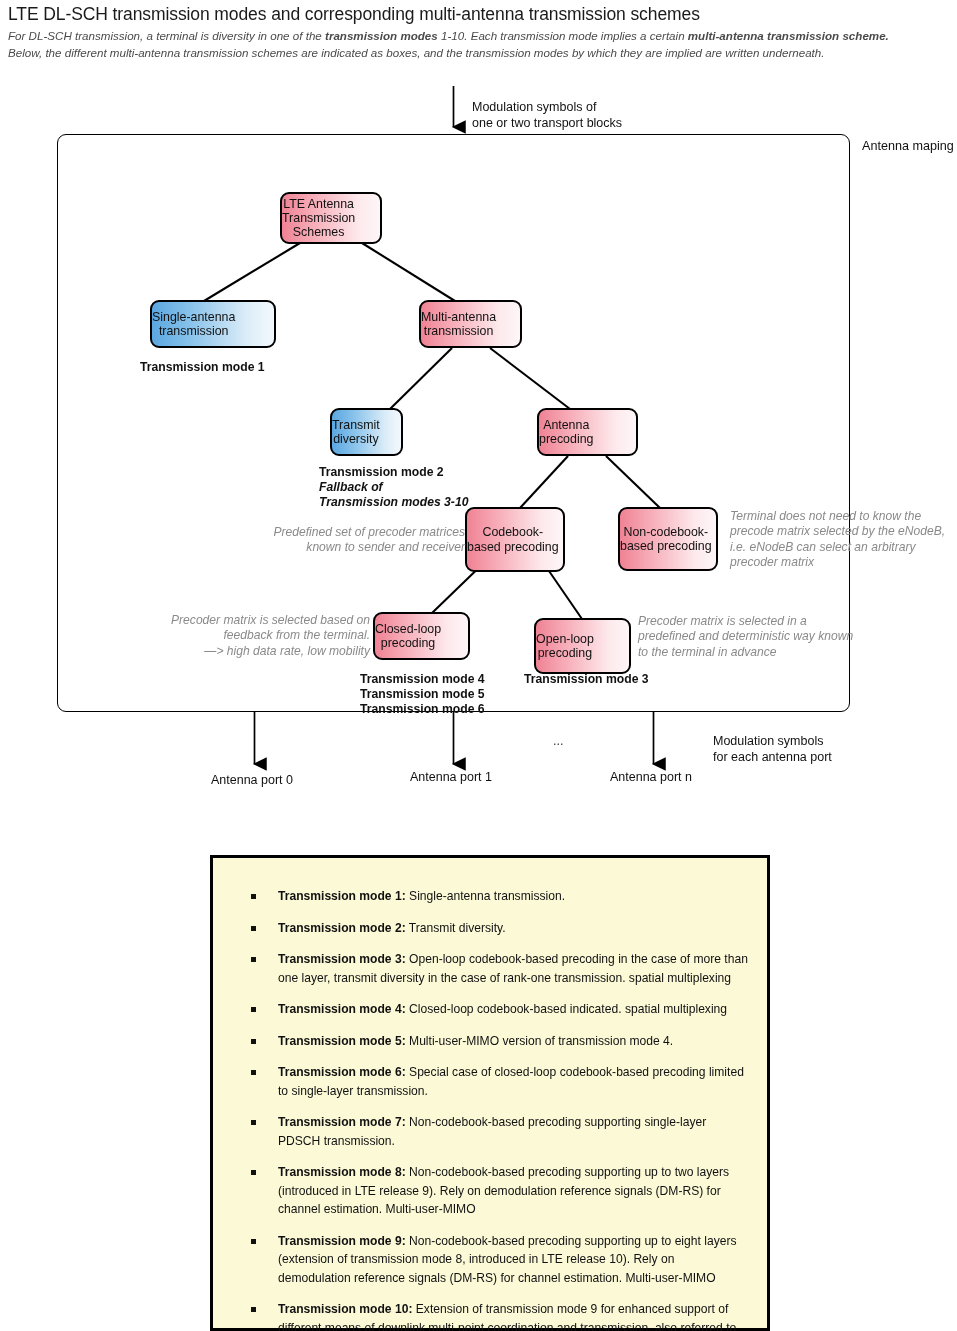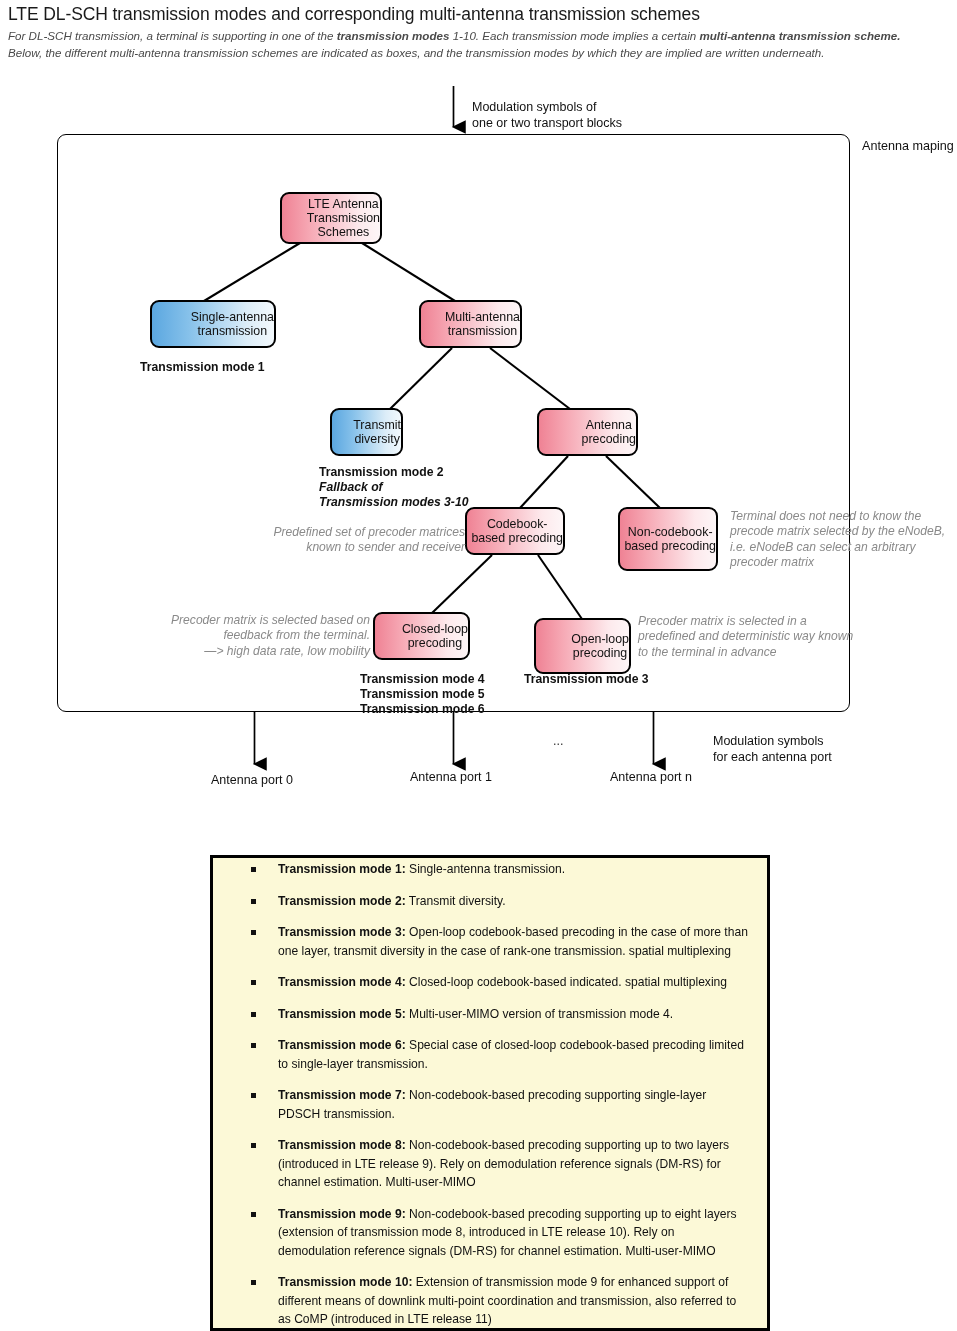--- a/index.html
+++ b/index.html
@@ -50,21 +50,21 @@
     white-space: nowrap;
   }
 
   
   .node {
     position: absolute;
     border: 2.2px solid #000;
     border-radius: 9px;
     display: flex;
     align-items: center;
-    justify-content: flex-end;
+    justify-content: flex-start;
     text-align: center;
     font-size: 12.4px;
     line-height: 14.2px;
     color: #111;
     z-index: 4;
   }
   .node.pink  { background: linear-gradient(to right, #ef8294 0%, #f6a8b4 28%, #fde9ec 78%, #fdf6f7 100%); }
   .node.blue  { background: linear-gradient(to right, #5ba7e0 0%, #86c1ea 30%, #dcedf8 78%, #f3f9fd 100%); }
 
   
@@ -89,21 +89,21 @@
   .ann.right { text-align: right; }
   .ann.plain { color: #111; font-size: 12.5px; line-height: 15.5px; }
 
   
   #legend {
     position: absolute;
     left: 210px; top: 855px;
     width: 560px; height: 476px;
     background: #fcf9d7;
     border: 3.5px solid #000;
-    padding: 2px 18px 10px 18px;
+    padding: 29px 18px 10px 18px;
   }
   .legend-item {
     display: flex;
     align-items: flex-start;
     margin-bottom: 13px;
   }
   .legend-bullet {
     flex: 0 0 auto;
     width: 5px; height: 5px;
     background: #111;
@@ -117,21 +117,21 @@
   }
   .legend-text b { font-weight: bold; }
 </style>
 </head>
 <body>
 
 <div id="page">
 
   <div id="header">
     <div id="doc-title">LTE DL-SCH transmission modes and corresponding multi-antenna transmission schemes</div>
-    <div class="subtitle-line"><span>For DL-SCH transmission, a terminal is supporting in one of the </span><b>transmission modes</b><span> 1-10. Each transmission mode implies a certain </span><b>multi-antenna transmission scheme.</b></div>
+    <div class="subtitle-line"><span>For DL-SCH transmission, a terminal is diversity in one of the </span><b>transmission modes</b><span> 1-10. Each transmission mode implies a certain </span><b>multi-antenna transmission scheme.</b></div>
     <div class="subtitle-line">Below, the different multi-antenna transmission schemes are indicated as boxes, and the transmission modes by which they are implied are written underneath.</div>
   </div>
 
   <svg id="edges">
     <defs>
       <marker id="arrh" markerWidth="9" markerHeight="9" refX="4" refY="7.2" orient="auto">
         <path d="M0,0 L8,0 L4,8.2 Z" fill="#000"></path>
       </marker>
     </defs>
 
@@ -195,21 +195,21 @@
     </div>
   </div>
 
   <div class="node pink" style="left:537px; top:408px; width:101px; height:48px;">
     <div>
       <div>Antenna</div>
       <div>precoding</div>
     </div>
   </div>
 
-  <div class="node pink" style="left:465px; top:507px; width:100px; height:48px;">
+  <div class="node pink" style="left:465px; top:507px; width:100px; height:65px;">
     <div>
       <div>Codebook-</div>
       <div>based precoding</div>
     </div>
   </div>
 
   <div class="node pink" style="left:618px; top:507px; width:100px; height:64px;">
     <div>
       <div>Non-codebook-</div>
       <div>based precoding</div>

